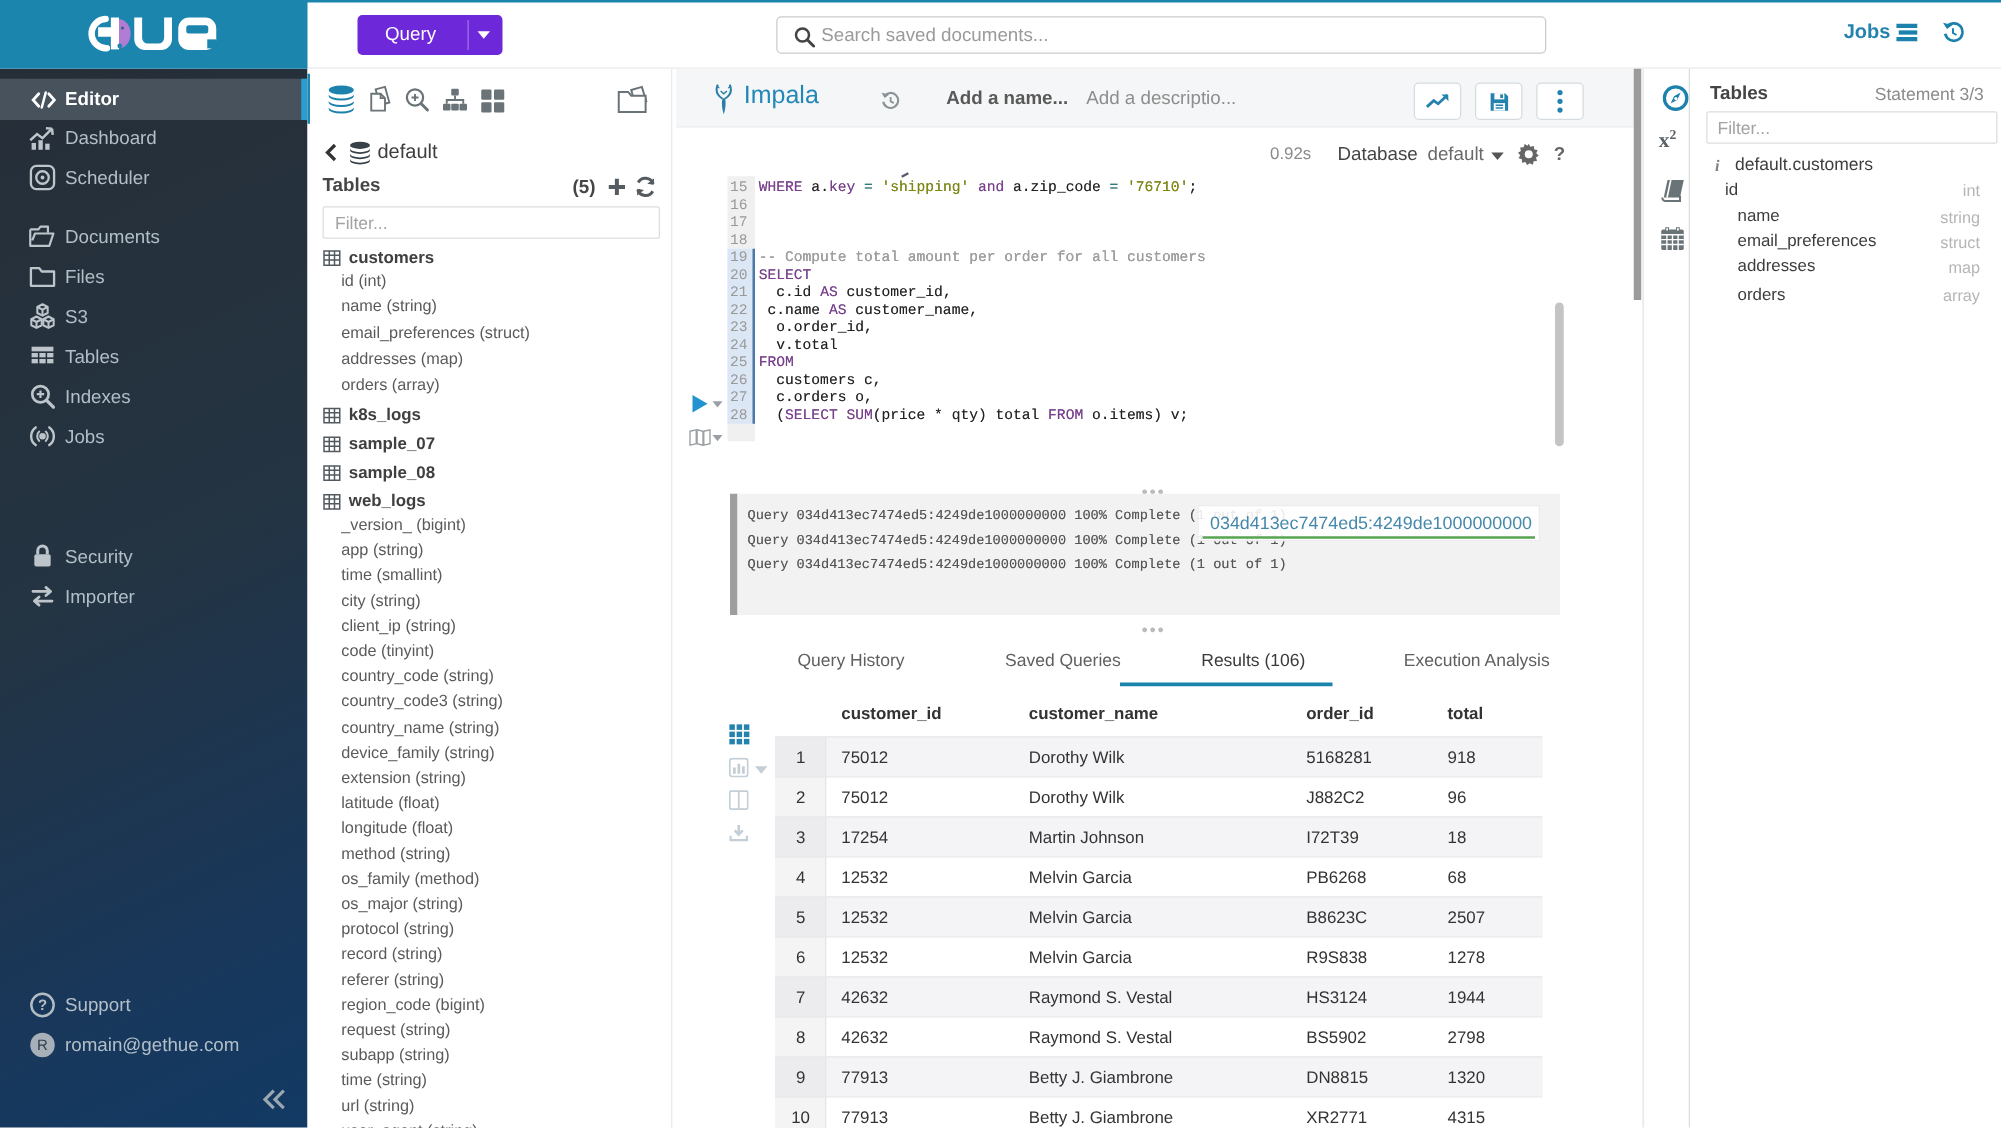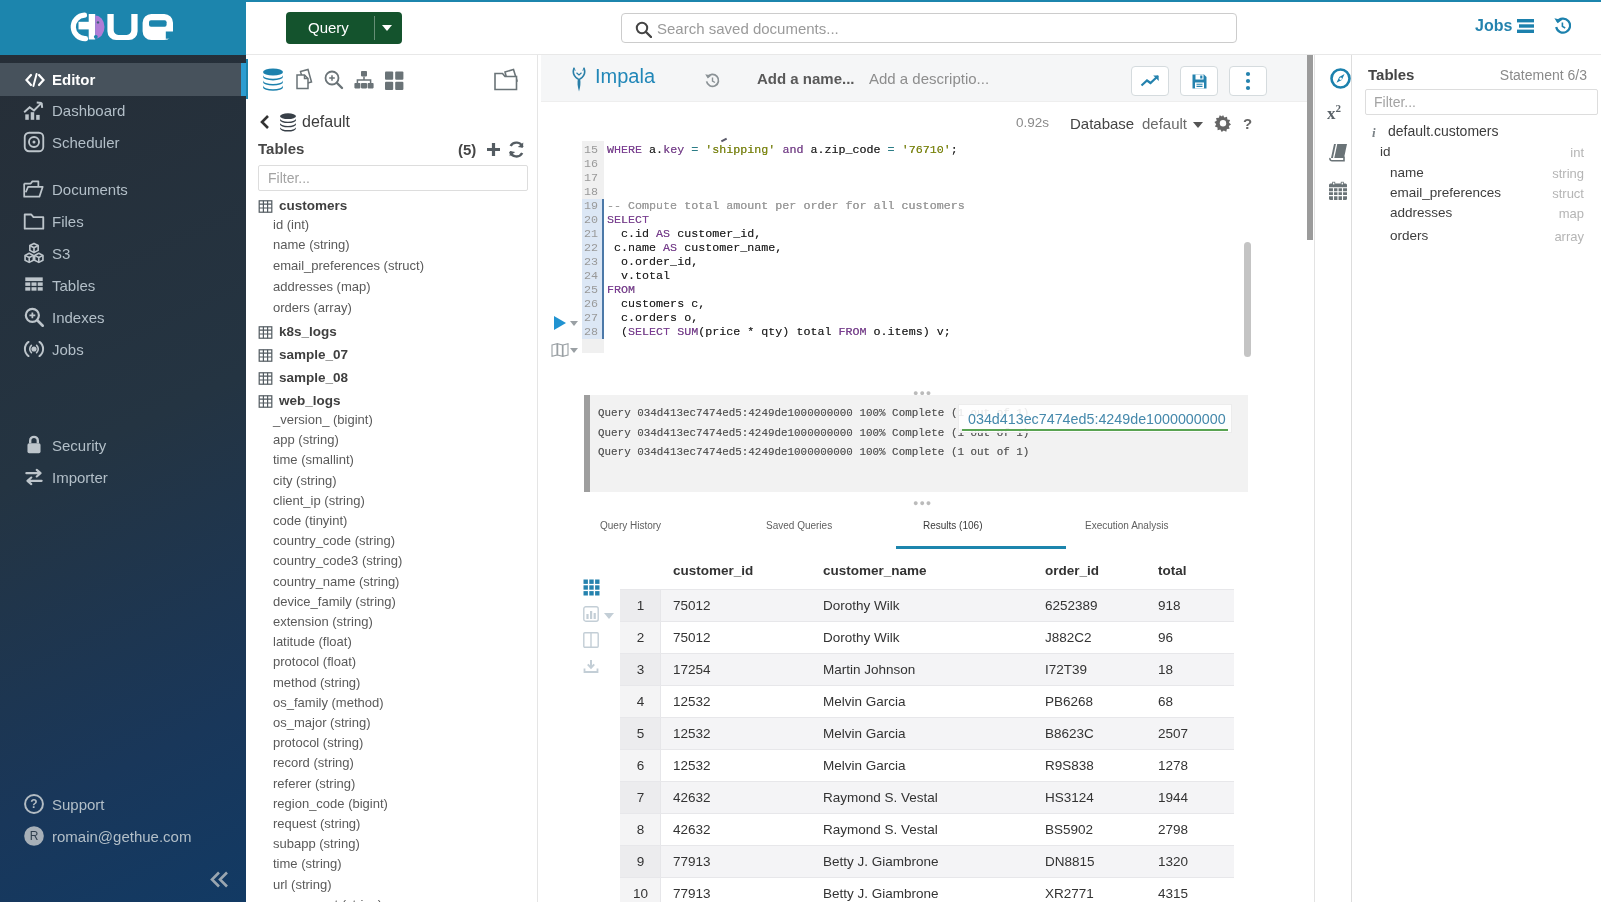--- a/index.html
+++ b/index.html
@@ -5,21 +5,21 @@
 * { margin:0; padding:0; box-sizing:border-box; }
 html,body { width:1601px; height:902px; overflow:hidden; background:#fff;
   font-family:"Liberation Sans", sans-serif; }
 .abs { position:absolute; }
 svg { display:block; }
 
 
 #topblue { position:absolute; left:0; top:0; width:1601px; height:2px; background:#1c85ad; z-index:5;}
 #logo { position:absolute; left:0; top:0; width:246px; height:55px; background:#1c85ad; z-index:6;}
 #topbar { position:absolute; left:246px; top:0; width:1355px; height:55px; background:#fff; border-bottom:1px solid #e8e8e8; }
-#qbtn { position:absolute; left:286px; top:12px; width:116px; height:32px; background:#14532d; border-radius:4px; color:#fff; font-size:15px; z-index:7;}
+#qbtn { position:absolute; left:286px; top:12px; width:116px; height:32px; background:#6d28d9; border-radius:4px; color:#fff; font-size:15px; z-index:7;}
 #qbtn .txt { position:absolute; left:22px; top:7px; }
 #qbtn .sep { position:absolute; left:88px; top:4px; width:1px; height:24px; background:rgba(255,255,255,.35); }
 #qbtn .car { position:absolute; left:96px; top:13px; width:0; height:0; border-left:5px solid transparent; border-right:5px solid transparent; border-top:6px solid #fff; }
 #search { position:absolute; left:621px; top:13px; width:616px; height:30px; border:1px solid #ccc; border-radius:4px; color:#9a9a9a; font-size:15px; }
 #search .ph { position:absolute; left:35px; top:6px; }
 
 
 #sidebar { position:absolute; left:0; top:55px; width:246px; height:847px;
   background:linear-gradient(155deg, #262e37 0%, #243442 45%, #19375a 80%, #123a64 100%); }
 .sitem { position:absolute; left:0; width:246px; height:32px; color:#b3bfc8; font-size:15px; }
@@ -56,21 +56,21 @@
 .kw { color:#7d3c96; } .str { color:#7f8b00; } .cm { color:#a0a0a0; } .op { color:#2a7d87; }
 #play { position:absolute; left:16px; top:261px; width:0; height:0; border-top:7px solid transparent; border-bottom:7px solid transparent; border-left:12px solid #2193d1; }
 #logbar { position:absolute; left:46px; top:340px; width:6px; height:97px; background:#9e9e9e; }
 #logbg { position:absolute; left:52px; top:340px; width:658px; height:97px; background:#f2f2f2; }
 .logline { position:absolute; left:60px; font-family:"Liberation Mono",monospace; font-size:10.9px; color:#555; text-shadow:0 0 0.4px rgba(60,60,60,0.5); }
 #tooltip { position:absolute; left:420px; top:349px; width:274px; height:29px; background:rgba(255,255,255,0.88); border:1px solid #ececec; color:#4488ab; font-size:14.3px; z-index:3;}
 #tooltip .ul { position:absolute; left:3px; right:3px; bottom:1px; height:2px; background:#5aa352; }
 #tooltip span { position:absolute; left:9px; top:6px; }
 
 
-.tab { position:absolute; top:465px; font-size:10px; color:#5f5f5f; }
+.tab { position:absolute; top:465px; font-size:14px; color:#5f5f5f;margin-left:38px; }
 #tabul { position:absolute; left:358px; top:491px; width:170px; height:3px; background:#1c85ad; }
 #rtable { position:absolute; left:0; top:0; width:776px; height:847px; font-size:13.5px; color:#333; }
 .row { position:absolute; left:0px; width:614px; height:32px; border-top:1px solid #e7e7ea; }
 .row.odd { background:#f4f4f6; }
 .rn { position:absolute; left:0; top:0; width:41px; height:32px; background:rgba(210,210,216,.25); border-right:1px solid #e6e6e9; }
 .rn span { position:absolute; right:26px; top:8px; }
 .cell { position:absolute; top:8px; white-space:nowrap; }
 
 
 #rassist { position:absolute; left:1314px; top:55px; width:287px; height:847px; background:#fff; border-left:1px solid #e3e3e3; }
@@ -413,21 +413,21 @@
 <div class="tcol" style="top:397px">time (smallint)</div>
 <div class="tcol" style="top:418px">city (string)</div>
 <div class="tcol" style="top:438px">client_ip (string)</div>
 <div class="tcol" style="top:458px">code (tinyint)</div>
 <div class="tcol" style="top:478px">country_code (string)</div>
 <div class="tcol" style="top:498px">country_code3 (string)</div>
 <div class="tcol" style="top:519px">country_name (string)</div>
 <div class="tcol" style="top:539px">device_family (string)</div>
 <div class="tcol" style="top:559px">extension (string)</div>
 <div class="tcol" style="top:579px">latitude (float)</div>
-<div class="tcol" style="top:599px">protocol (float)</div>
+<div class="tcol" style="top:599px">longitude (float)</div>
 <div class="tcol" style="top:620px">method (string)</div>
 <div class="tcol" style="top:640px">os_family (method)</div>
 <div class="tcol" style="top:660px">os_major (string)</div>
 <div class="tcol" style="top:680px">protocol (string)</div>
 <div class="tcol" style="top:700px">record (string)</div>
 <div class="tcol" style="top:721px">referer (string)</div>
 <div class="tcol" style="top:741px">region_code (bigint)</div>
 <div class="tcol" style="top:761px">request (string)</div>
 <div class="tcol" style="top:781px">subapp (string)</div>
 <div class="tcol" style="top:801px">time (string)</div>
@@ -586,21 +586,21 @@
       <div class="abs" style="left:135px;top:508px;font-weight:bold;font-size:13.5px;color:#333">customer_id</div>
 <div class="abs" style="left:285px;top:508px;font-weight:bold;font-size:13.5px;color:#333">customer_name</div>
 <div class="abs" style="left:507px;top:508px;font-weight:bold;font-size:13.5px;color:#333">order_id</div>
 <div class="abs" style="left:620px;top:508px;font-weight:bold;font-size:13.5px;color:#333">total</div>
 <div class="row odd" style="left:82px;top:534px">
         <div class="rn">
           <span style="position:absolute;left:0;top:8px;width:41px;text-align:center">1</span>
         </div>
         <span class="cell" style="left:53px">75012</span>
         <span class="cell" style="left:203px">Dorothy Wilk</span>
-        <span class="cell" style="left:425px">6252389</span>
+        <span class="cell" style="left:425px">5168281</span>
         <span class="cell" style="left:538px">918</span>
       </div>
 <div class="row" style="left:82px;top:566px">
         <div class="rn">
           <span style="position:absolute;left:0;top:8px;width:41px;text-align:center">2</span>
         </div>
         <span class="cell" style="left:53px">75012</span>
         <span class="cell" style="left:203px">Dorothy Wilk</span>
         <span class="cell" style="left:425px">J882C2</span>
         <span class="cell" style="left:538px">96</span>
@@ -703,21 +703,21 @@
           <rect x="12.8" y="0.8" width="3" height="3.4" fill="#6a7377"></rect>
           <rect x="5" y="1.6" width="1.4" height="1.8" fill="#fff"></rect>
           <rect x="13.6" y="1.6" width="1.4" height="1.8" fill="#fff"></rect>
           <g stroke="#fff" stroke-width="1.1">
             <path d="M1 6.8 L19 6.8 M1 10.7 L19 10.7 M1 14.6 L19 14.6 M5.5 6.8 L5.5 19 M10 6.8 L10 19 M14.5 6.8 L14.5 19"></path>
           </g>
         </svg>
       </div>
   </div>
   <div id="ratitle">Tables</div>
-  <div id="rastmt">Statement 6/3</div>
+  <div id="rastmt">Statement 3/3</div>
   <div id="rafilter">
       <span>Filter...</span>
     </div>
   <div class="abs" style="left:57px;top:70px;font-size:13px;font-weight:bold;color:#7b8287;font-family:'Liberation Serif',serif;font-style:italic">i</div>
   <div class="abs" style="left:73px;top:68px;font-size:14px;color:#3d3d3d">default.customers</div>
   <div class="racol" style="left:65px;top:89px">id</div>
     <div class="ratype" style="right:17px;top:90px">int</div>
   <div class="racol" style="left:75px;top:110px">name</div>
     <div class="ratype" style="right:17px;top:111px">string</div>
   <div class="racol" style="left:75px;top:130px">email_preferences</div>

